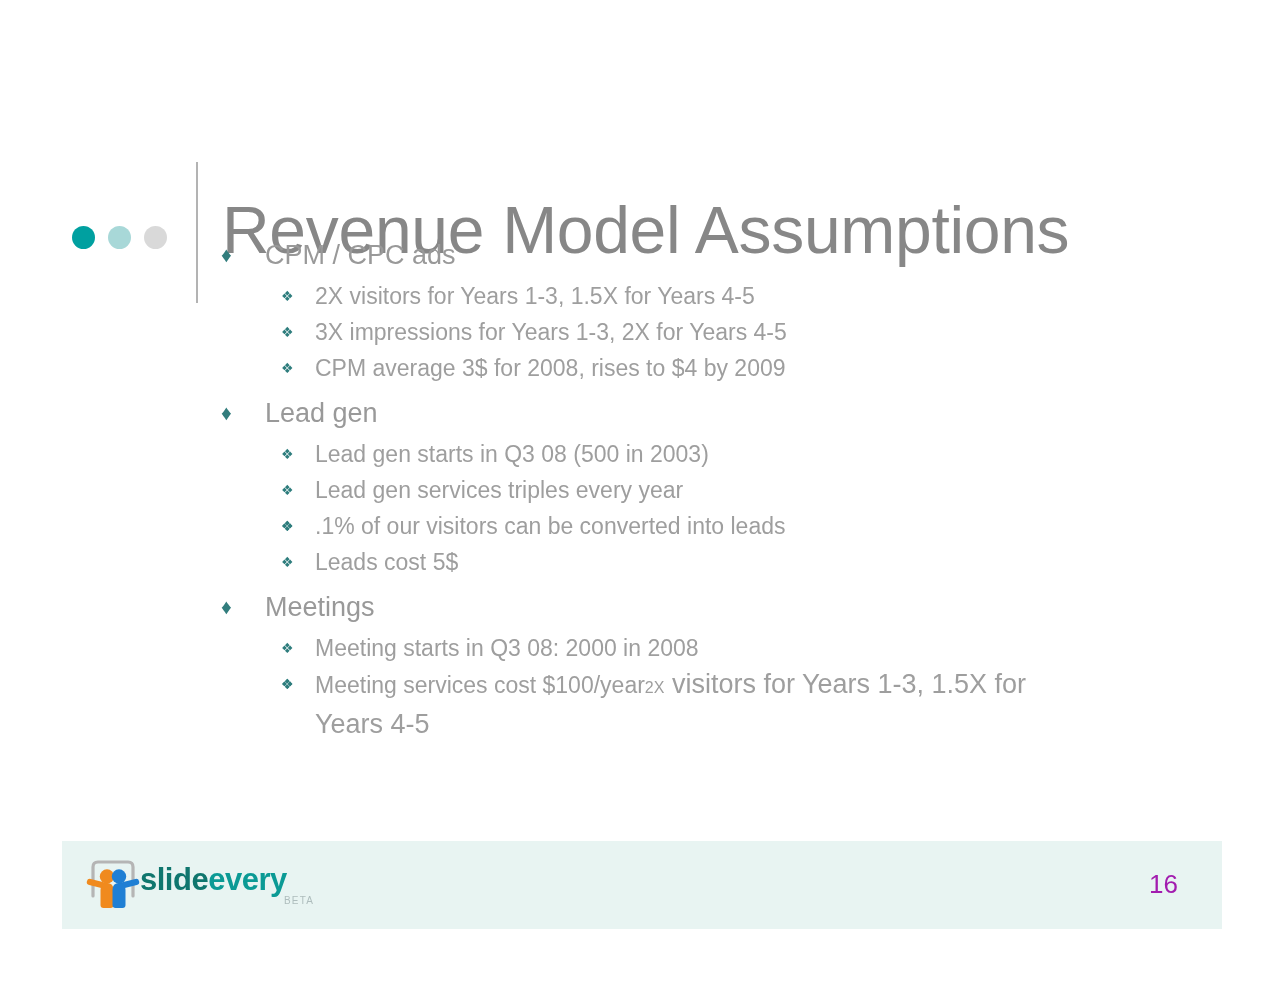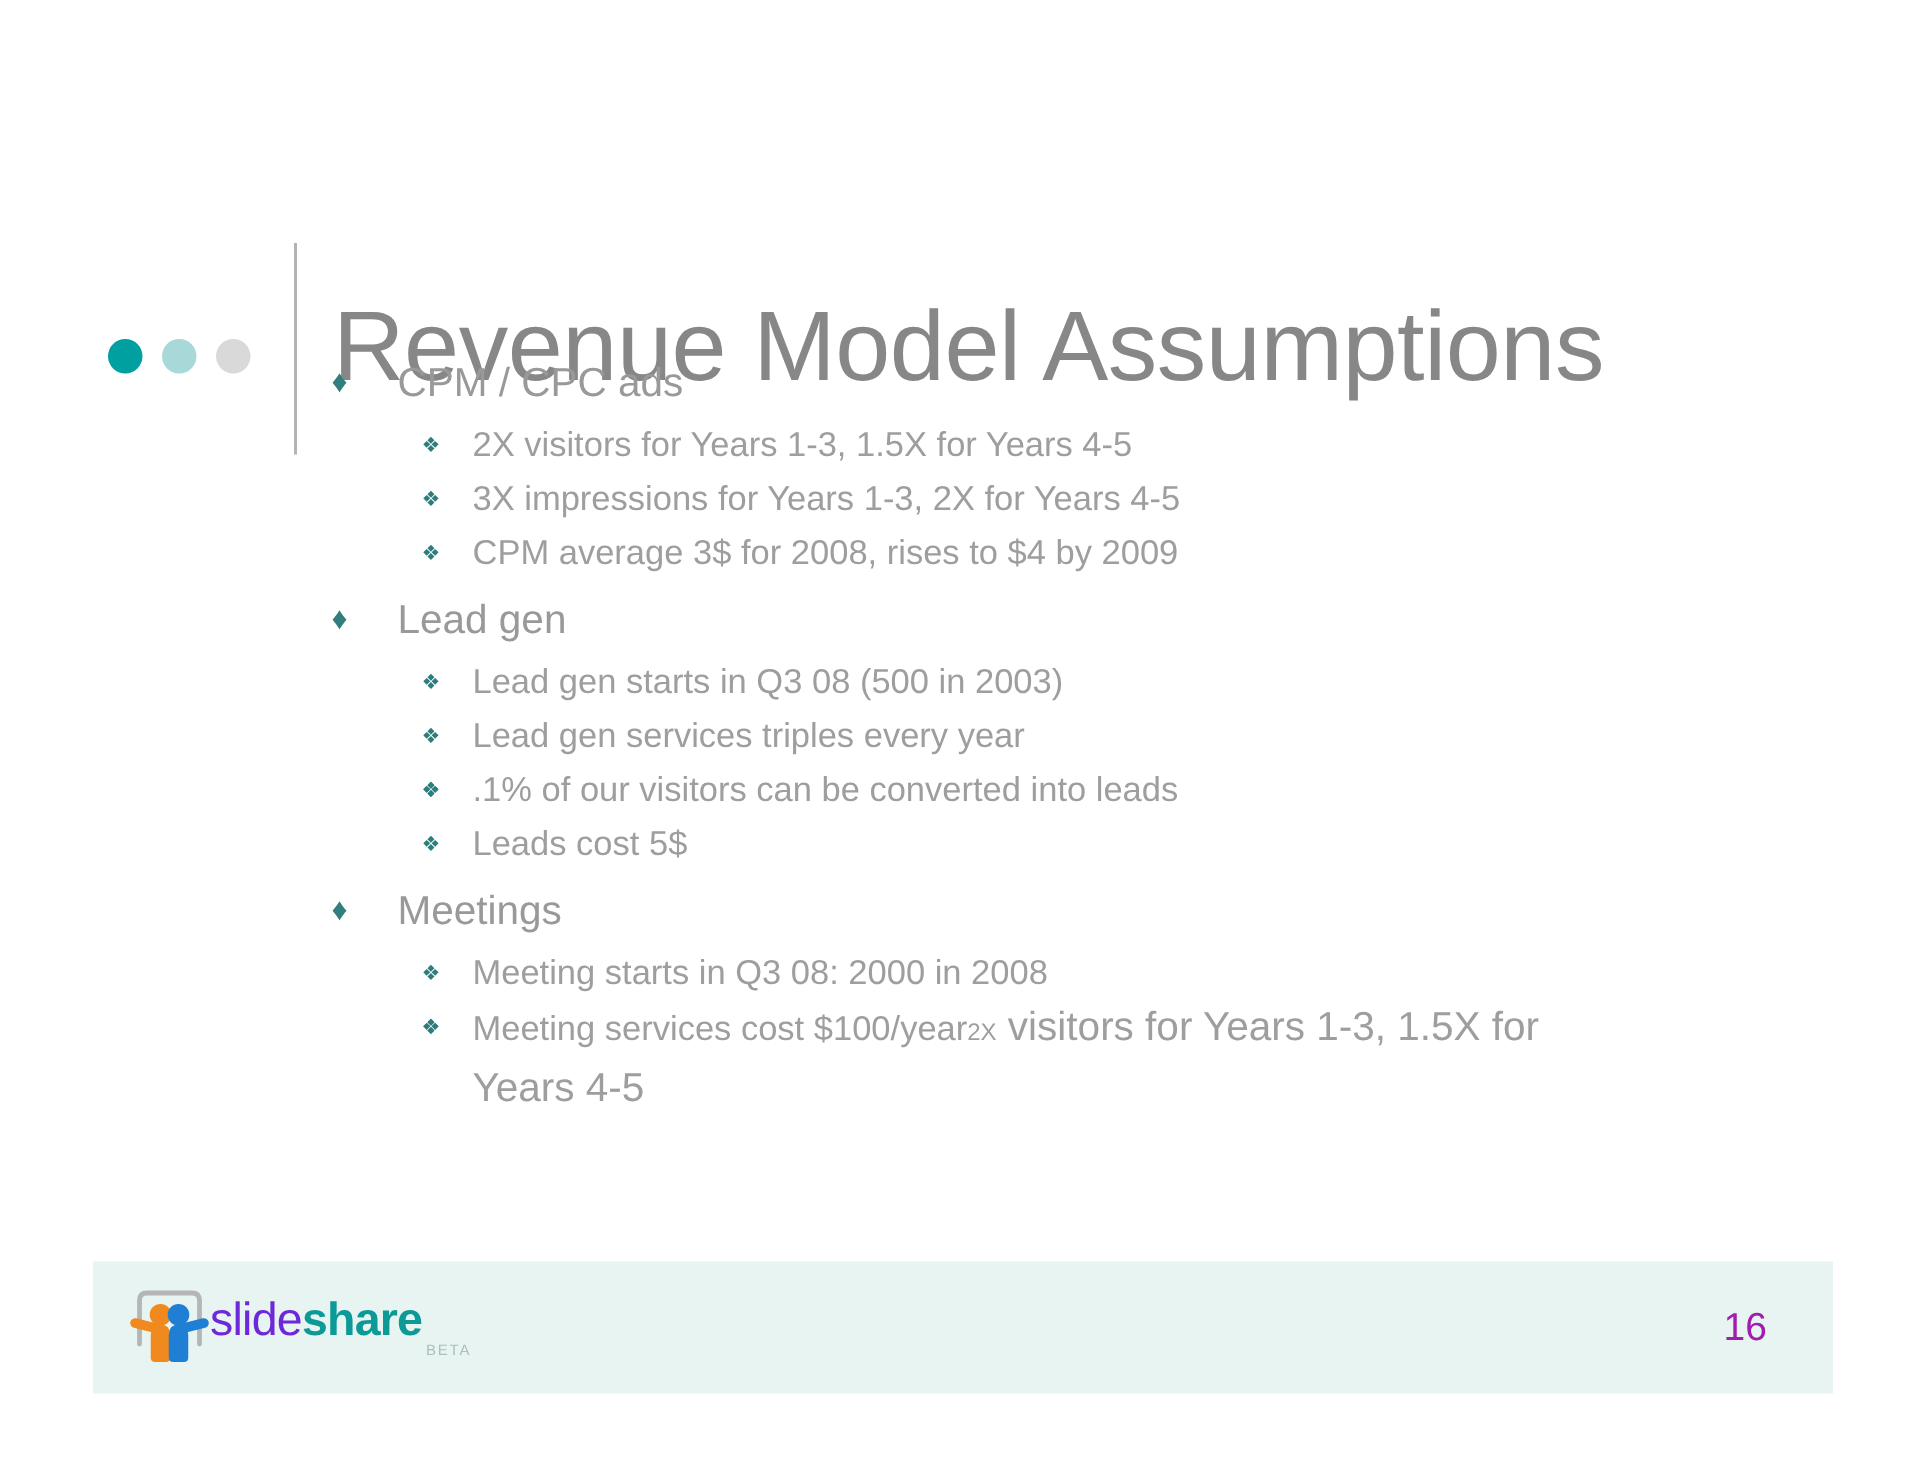--- a/index.html
+++ b/index.html
@@ -161,22 +161,22 @@
   #wordmark {
     position: absolute;
     left: 56px;
     top: 8px;
     font-size: 31px;
     line-height: 36px;
     letter-spacing: -0.5px;
     white-space: nowrap;
   }
   .wm-slide {
-    color: #6d28d9;
-    font-weight: normal;
+    color: #0f766e;
+    font-weight: bold;
   }
   .wm-share {
     color: #0b9a95;
     font-weight: bold;
   }
   #beta {
     position: absolute;
     left: 184px;
     top: 41px;
     font-size: 10px;
@@ -298,21 +298,21 @@
         <circle cx="23" cy="20.5" r="7.2" fill="#f08a1e"></circle>
 
         <path d="M36 30 L52 26" fill="none" stroke="#1f7fd4" stroke-width="6.4" stroke-linecap="round"></path>
 
         <path d="M28.5 34 Q28.5 27 35 27 Q41.5 27 41.5 34 L41.5 49 Q41.5 52 38.5 52 L31.5 52 Q28.5 52 28.5 49 Z" fill="#1f7fd4"></path>
 
         <circle cx="35" cy="20.5" r="7.2" fill="#1f7fd4"></circle>
       </svg>
 
       <div id="wordmark">
-        <span class="wm-slide">slide</span><span class="wm-share">share</span>
+        <span class="wm-slide">slide</span><span class="wm-share">every</span>
       </div>
 
       <div id="beta">BETA</div>
     </div>
 
     <div id="page-number">16</div>
   </div>
 
 </div>
 

